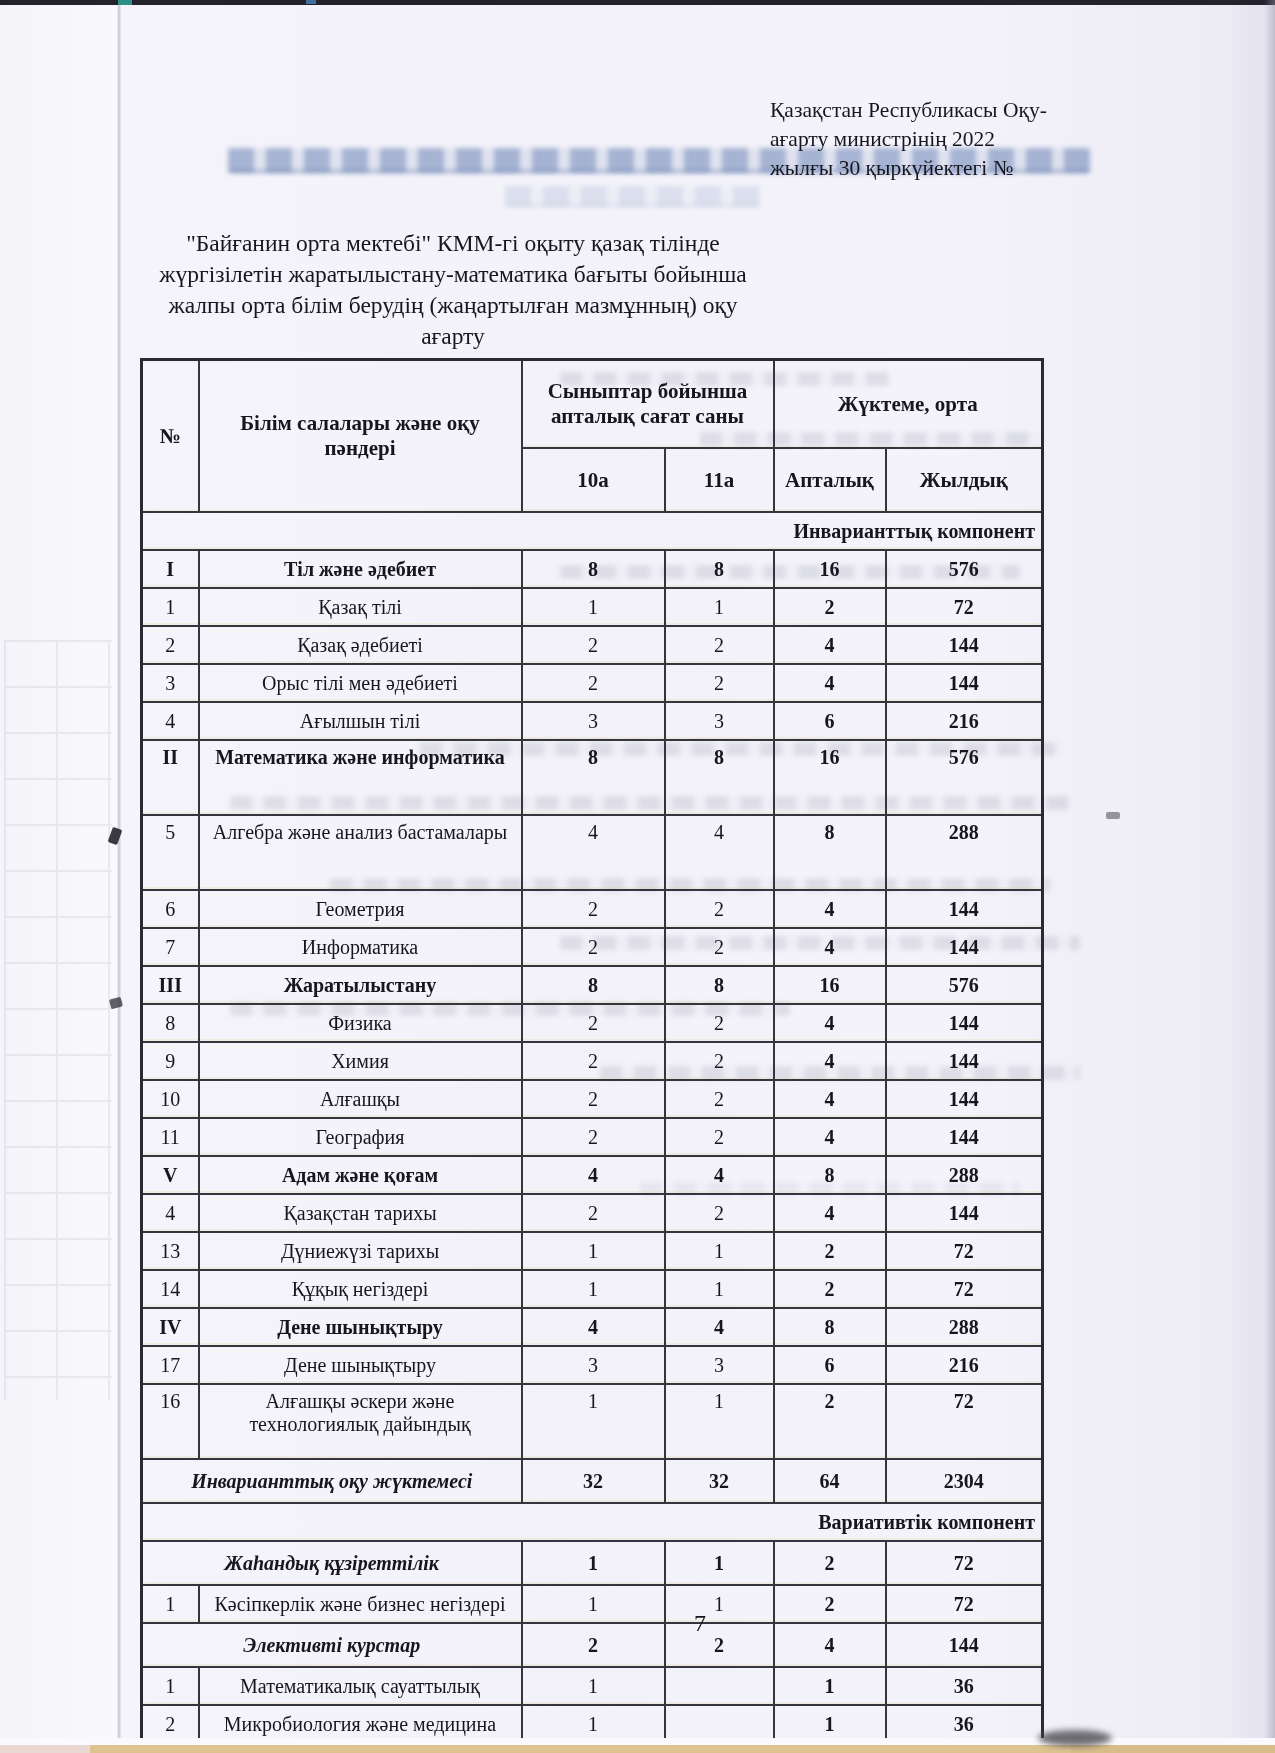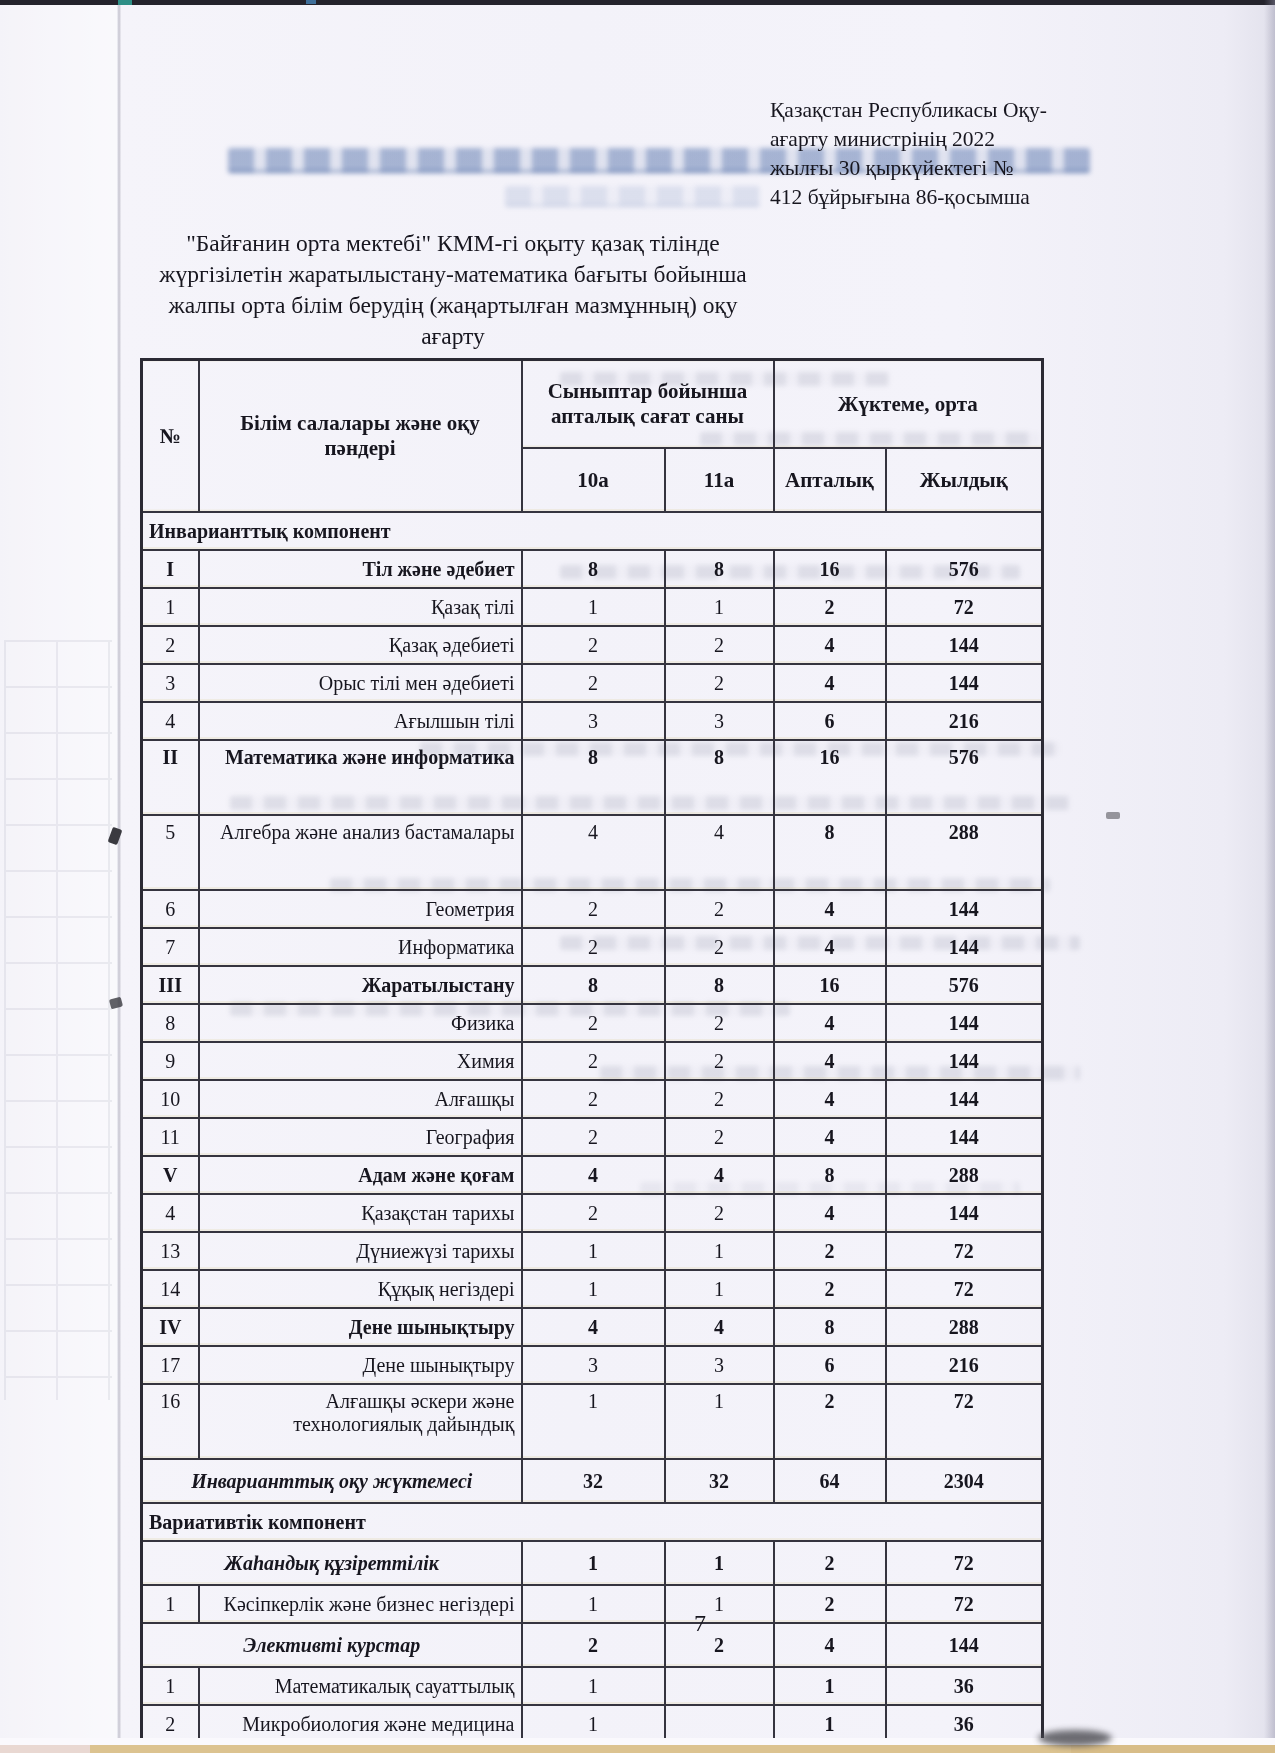--- a/index.html
+++ b/index.html
@@ -42,24 +42,24 @@
   
   table.curriculum{position:absolute;left:140px;top:358px;width:901px;border-collapse:collapse;
     table-layout:fixed;border:3px solid #2b2a34;}
   .curriculum th,.curriculum td{border:2px solid #35343f;overflow:hidden;
     background-image:linear-gradient(to top,rgba(208,188,100,.15) 0 2px,rgba(255,255,255,0) 2px);}
   .curriculum th{font-size:21px;font-weight:bold;text-align:center;padding:4px 4px;vertical-align:middle;}
   .curriculum thead tr.h1 th{height:78px;}
   .curriculum thead tr.h2 th{height:54px;}
   .curriculum td{font-size:20px;padding:2px 6px;height:32px;vertical-align:middle;}
   .cell-num{text-align:center;}
-  .cell-subject{text-align:right;padding-left:9px;}
+  .cell-subject{text-align:center;padding-left:9px;}
   .cell-val{text-align:center;}
   .cell-val.weekly,.cell-val.yearly{font-weight:bold;}
-  .cell-section{text-align:left;font-weight:bold;font-size:21px;height:34px;}
+  .cell-section{text-align:right;font-weight:bold;font-size:21px;height:34px;}
   .cell-spanlabel{text-align:center;font-weight:bold;font-size:21px;font-style:italic;}
   tr.bold td{font-weight:bold;}
   tr.tall td{height:66px;vertical-align:top;padding-top:5px;}
   tr.row-span td{height:38px;}
 </style>
 </head>
 <body>
 
 <div class="page">
 
@@ -86,21 +86,20 @@
   <div class="ghost gray faint" style="top:1182px;left:640px;width:380px;height:14px;"></div>
 
   <div class="pen-mark" style="top:828px;left:110px;width:10px;height:16px;transform:rotate(20deg);"></div>
   <div class="pen-mark" style="top:998px;left:110px;width:12px;height:10px;transform:rotate(-15deg);opacity:.8;"></div>
   <div class="pen-mark" style="top:812px;left:1106px;width:14px;height:7px;opacity:.5;"></div>
 
   <div class="stamp">
     <div>Қазақстан Республикасы Оқу-</div>
     <div>ағарту министрінің 2022</div>
     <div>жылғы 30 қыркүйектегі №</div>
-    <div>412 бұйрығына 86-қосымша</div>
   </div>
 
   <div class="doc-title">
     <div>"Байғанин орта мектебі" КММ-гі оқыту қазақ тілінде</div>
     <div>жүргізілетін жаратылыстану-математика бағыты бойынша</div>
     <div>жалпы орта білім берудің (жаңартылған мазмұнның)  оқу</div>
     <div>ағарту</div>
   </div>
 
   <table class="curriculum">

